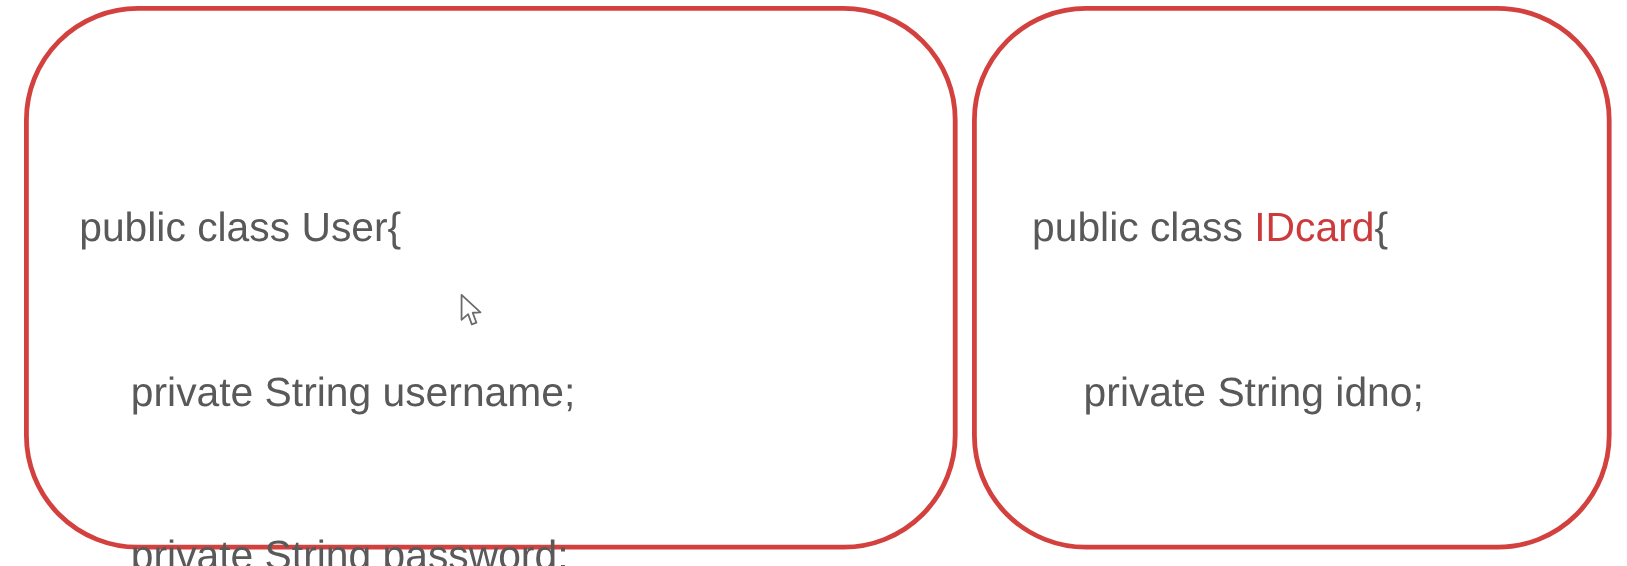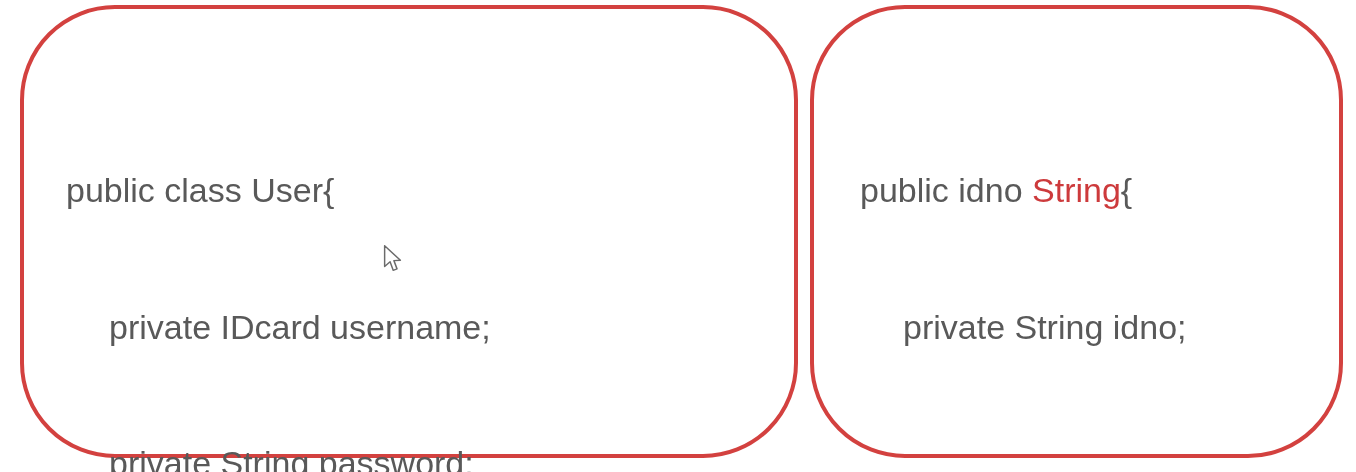--- a/index.html
+++ b/index.html
@@ -44,31 +44,31 @@
   }
 </style>
 </head>
 <body>
 
 <div class="canvas">
 
   <div class="code-box left">
     <div class="code">
       <div class="line">public class User{</div>
-      <div class="line indent">private IDcard username;</div>
+      <div class="line indent">private String username;</div>
       <div class="line indent">private String password;</div>
       
       
       
     </div>
   </div>
 
   <div class="code-box right">
     <div class="code">
-      <div class="line"><span>public idno </span><span class="red-text">String</span><span>{</span></div>
+      <div class="line"><span>public class </span><span class="red-text">IDcard</span><span>{</span></div>
       <div class="line indent">private String idno;</div>
       
       
       
     </div>
   </div>
 
   <svg class="cursor" viewBox="0 0 13 19">
     <path d="M1.5 0.5 L1.5 14.6 L5.2 11.4 L7.3 17.2 L9.9 16.2 L7.8 10.6 L12.2 10.4 Z" fill="#ffffff" stroke="#6b6b6b" stroke-width="1" stroke-linejoin="round"></path>
   </svg>

